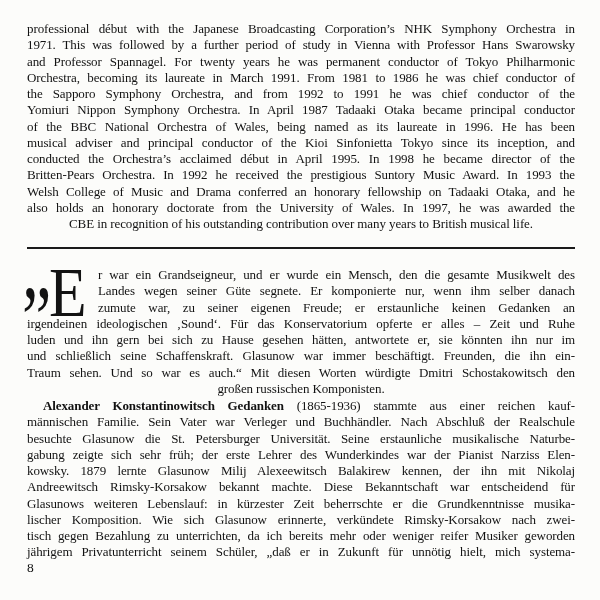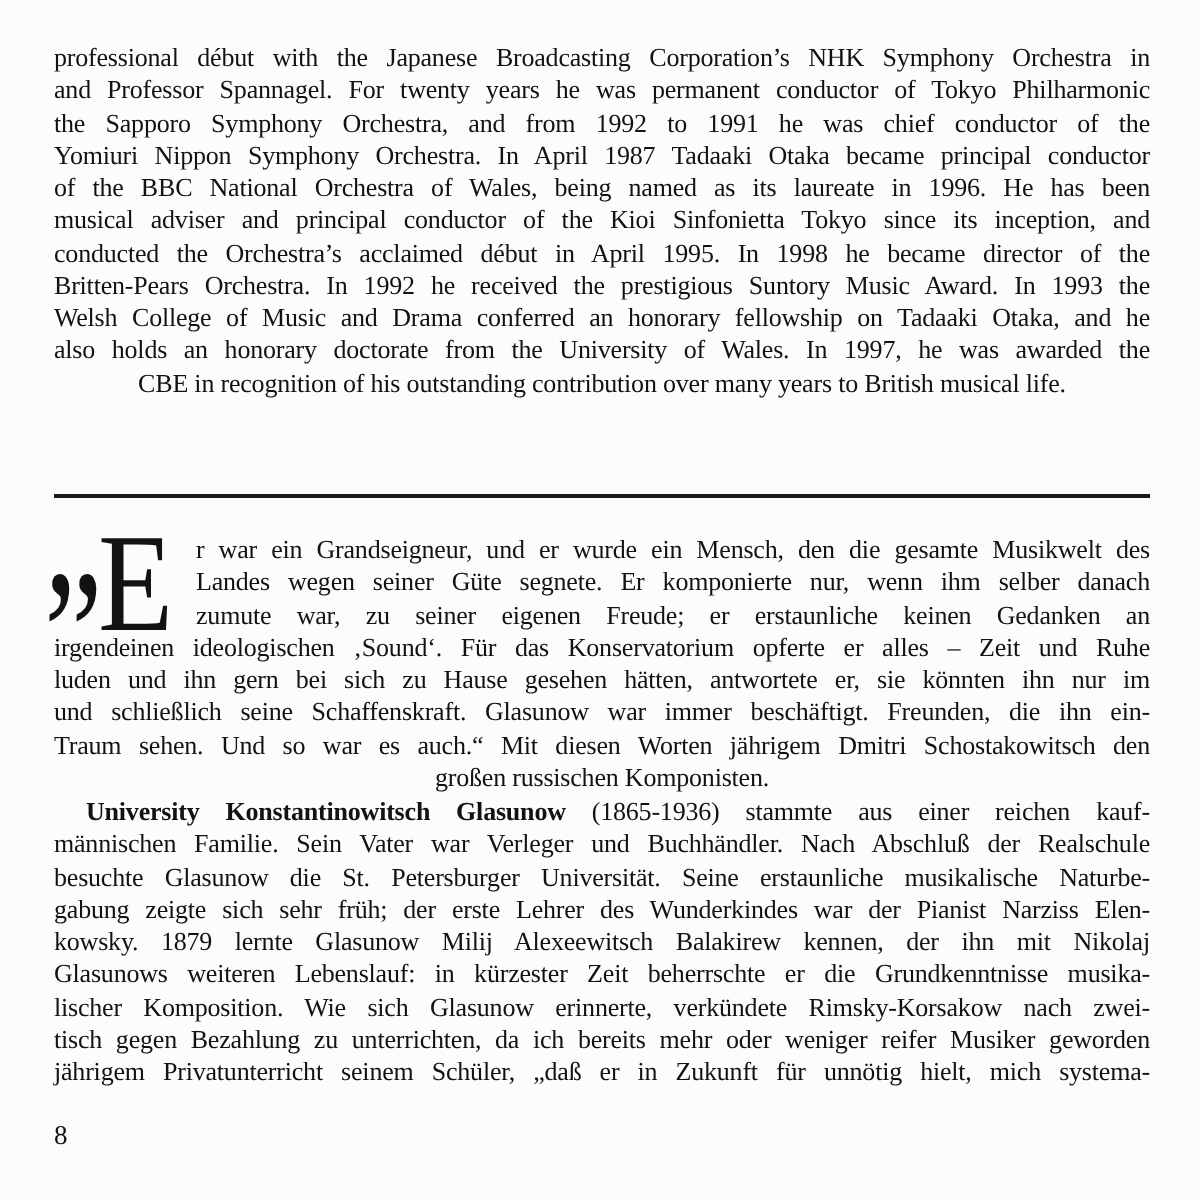--- a/index.html
+++ b/index.html
@@ -37,21 +37,23 @@
   }
   .page-number { position:absolute; left:27px; top:560px; font-size:13.5px; }
 </style>
 </head>
 <body>
 
 <div class="page">
 
   <div class="textblock" style="top:21px">
     <div class="ln jl">professional début with the Japanese Broadcasting Corporation’s NHK Symphony Orchestra in</div>
+    <div class="ln jl">1971. This was followed by a further period of study in Vienna with Professor Hans Swarowsky</div>
     <div class="ln jl">and Professor Spannagel. For twenty years he was permanent conductor of Tokyo Philharmonic</div>
+    <div class="ln jl">Orchestra, becoming its laureate in March 1991. From 1981 to 1986 he was chief conductor of</div>
     <div class="ln jl">the Sapporo Symphony Orchestra, and from 1992 to 1991 he was chief conductor of the</div>
     <div class="ln jl">Yomiuri Nippon Symphony Orchestra. In April 1987 Tadaaki Otaka became principal conductor</div>
     <div class="ln jl">of the BBC National Orchestra of Wales, being named as its laureate in 1996. He has been</div>
     <div class="ln jl">musical adviser and principal conductor of the Kioi Sinfonietta Tokyo since its inception, and</div>
     <div class="ln jl">conducted the Orchestra’s acclaimed début in April 1995. In 1998 he became director of the</div>
     <div class="ln jl">Britten-Pears Orchestra. In 1992 he received the prestigious Suntory Music Award. In 1993 the</div>
     <div class="ln jl">Welsh College of Music and Drama conferred an honorary fellowship on Tadaaki Otaka, and he</div>
     <div class="ln jl">also holds an honorary doctorate from the University of Wales. In 1997, he was awarded the</div>
     <div class="ln ll">CBE in recognition of his outstanding contribution over many years to British musical life.</div>
   </div>
@@ -60,32 +62,33 @@
 
   <div class="textblock quote-wrap" style="top:267px">
     <span class="open-quote">„</span>
     <span class="drop-cap">E</span>
     <div class="ln jl dcpad">r war ein Grandseigneur, und er wurde ein Mensch, den die gesamte Musikwelt des</div>
     <div class="ln jl dcpad">Landes wegen seiner Güte segnete. Er komponierte nur, wenn ihm selber danach</div>
     <div class="ln jl dcpad">zumute war, zu seiner eigenen Freude; er erstaunliche keinen Gedanken an</div>
     <div class="ln jl">irgendeinen ideologischen ‚Sound‘. Für das Konservatorium opferte er alles – Zeit und Ruhe</div>
     <div class="ln jl">luden und ihn gern bei sich zu Hause gesehen hätten, antwortete er, sie könnten ihn nur im</div>
     <div class="ln jl">und schließlich seine Schaffenskraft. Glasunow war immer beschäftigt. Freunden, die ihn ein-</div>
-    <div class="ln jl">Traum sehen. Und so war es auch.“ Mit diesen Worten jährigem Dmitri Schostakowitsch den</div>
+    <div class="ln jl">Traum sehen. Und so war es auch.“ Mit diesen Worten würdigte Dmitri Schostakowitsch den</div>
     <div class="ln ll">großen russischen Komponisten.</div>
   </div>
 
   <div class="textblock" style="top:398px">
     <div class="ln jl ind">
-      <b>University Konstantinowitsch Glasunow</b><span> (1865-1936) stammte aus einer reichen kauf-</span>
+      <b>Alexander Konstantinowitsch Gedanken</b><span> (1865-1936) stammte aus einer reichen kauf-</span>
     </div>
     <div class="ln jl">männischen Familie. Sein Vater war Verleger und Buchhändler. Nach Abschluß der Realschule</div>
     <div class="ln jl">besuchte Glasunow die St. Petersburger Universität. Seine erstaunliche musikalische Naturbe-</div>
     <div class="ln jl">gabung zeigte sich sehr früh; der erste Lehrer des Wunderkindes war der Pianist Narziss Elen-</div>
     <div class="ln jl">kowsky. 1879 lernte Glasunow Milij Alexeewitsch Balakirew kennen, der ihn mit Nikolaj</div>
+    <div class="ln jl">Andreewitsch Rimsky-Korsakow bekannt machte. Diese Bekanntschaft war entscheidend für</div>
     <div class="ln jl">Glasunows weiteren Lebenslauf: in kürzester Zeit beherrschte er die Grundkenntnisse musika-</div>
     <div class="ln jl">lischer Komposition. Wie sich Glasunow erinnerte, verkündete Rimsky-Korsakow nach zwei-</div>
     <div class="ln jl">tisch gegen Bezahlung zu unterrichten, da ich bereits mehr oder weniger reifer Musiker geworden</div>
     <div class="ln jl">jährigem Privatunterricht seinem Schüler, „daß er in Zukunft für unnötig hielt, mich systema-</div>
   </div>
 
   <div class="page-number">8</div>
 
 </div>
 

